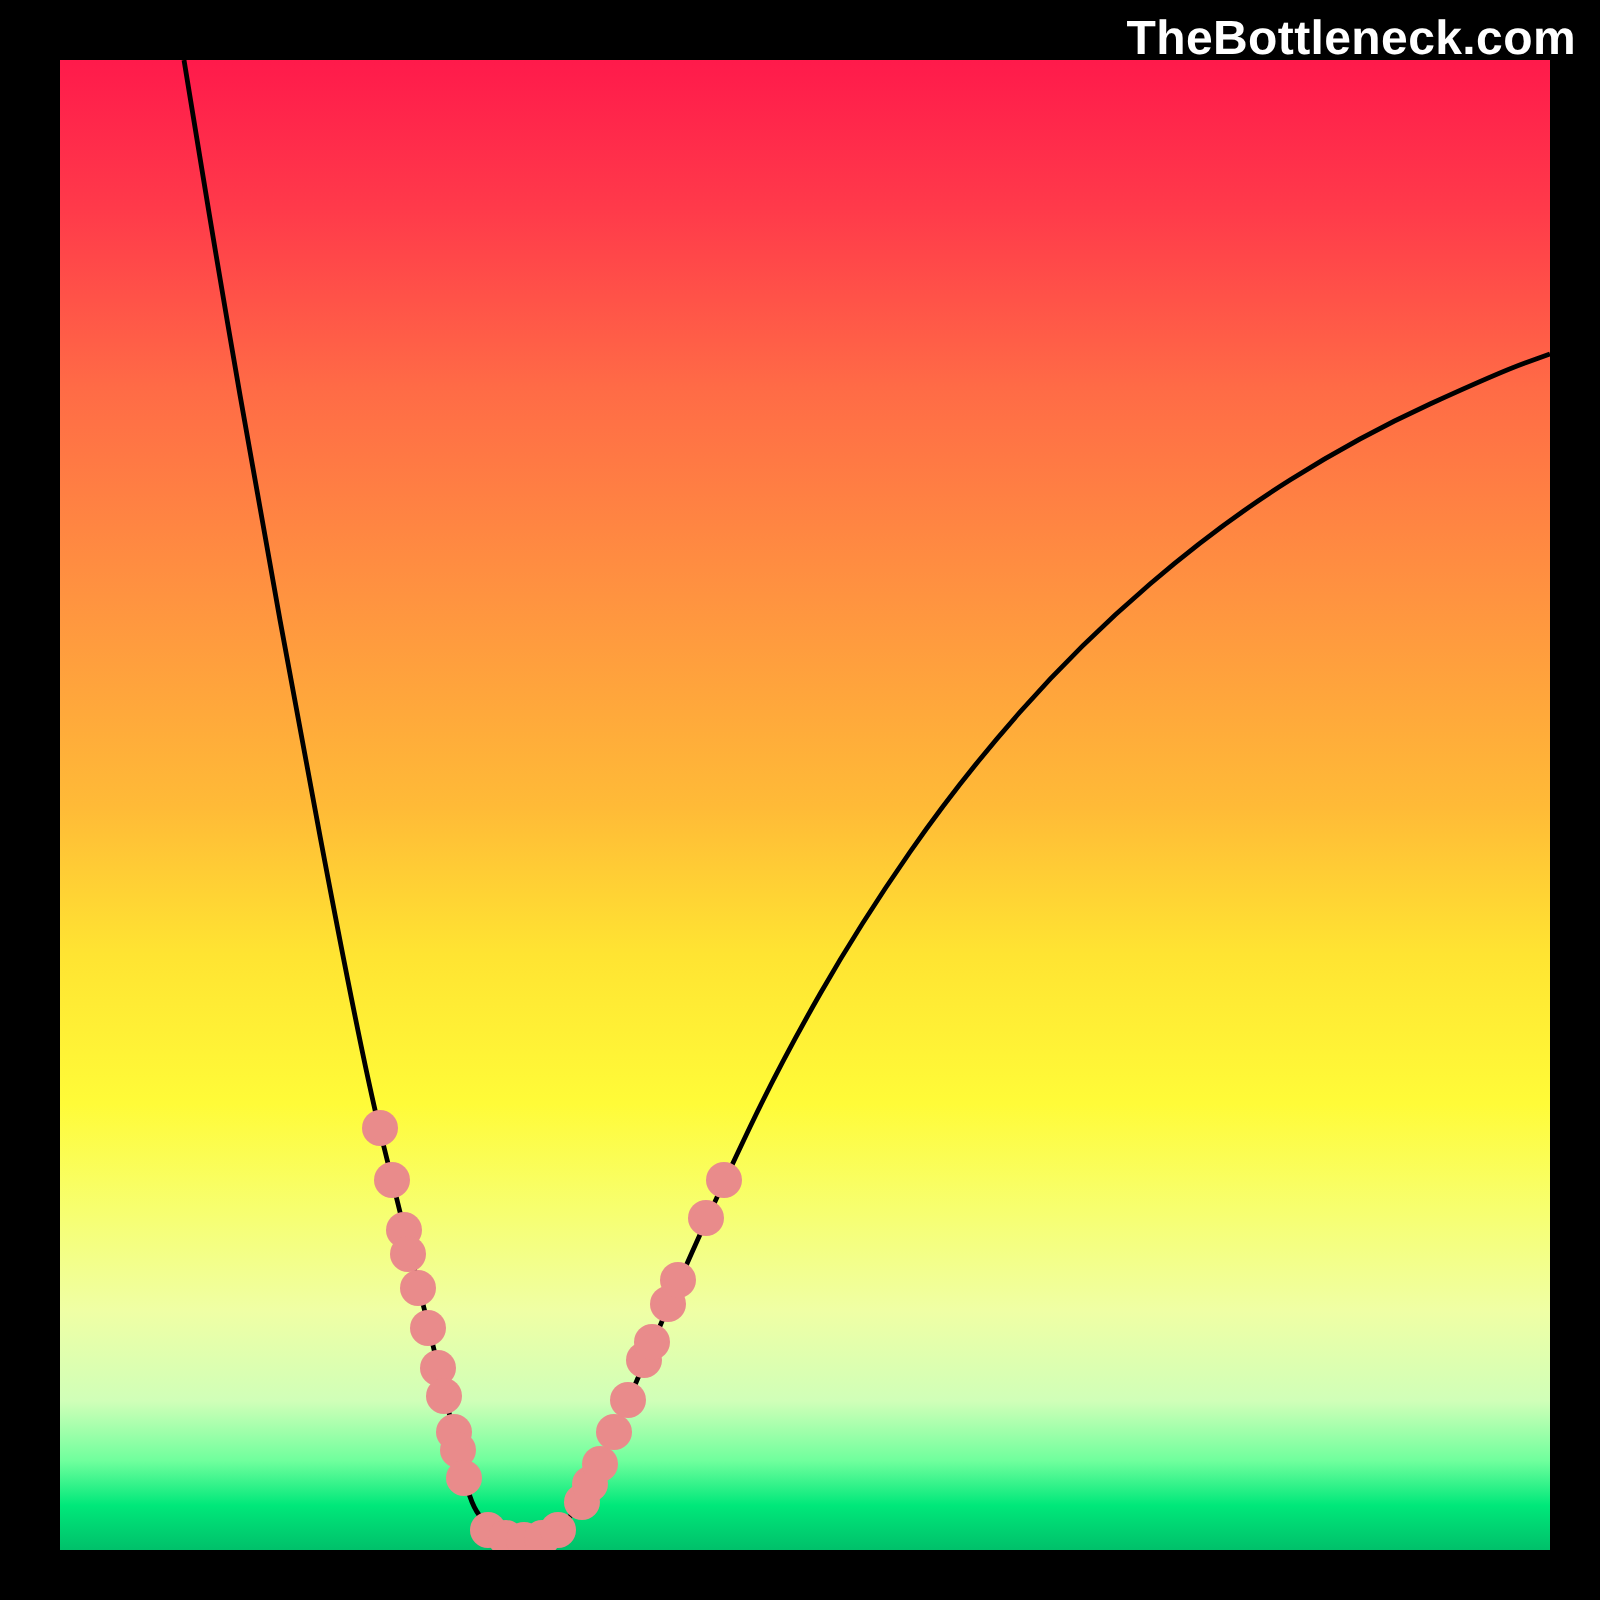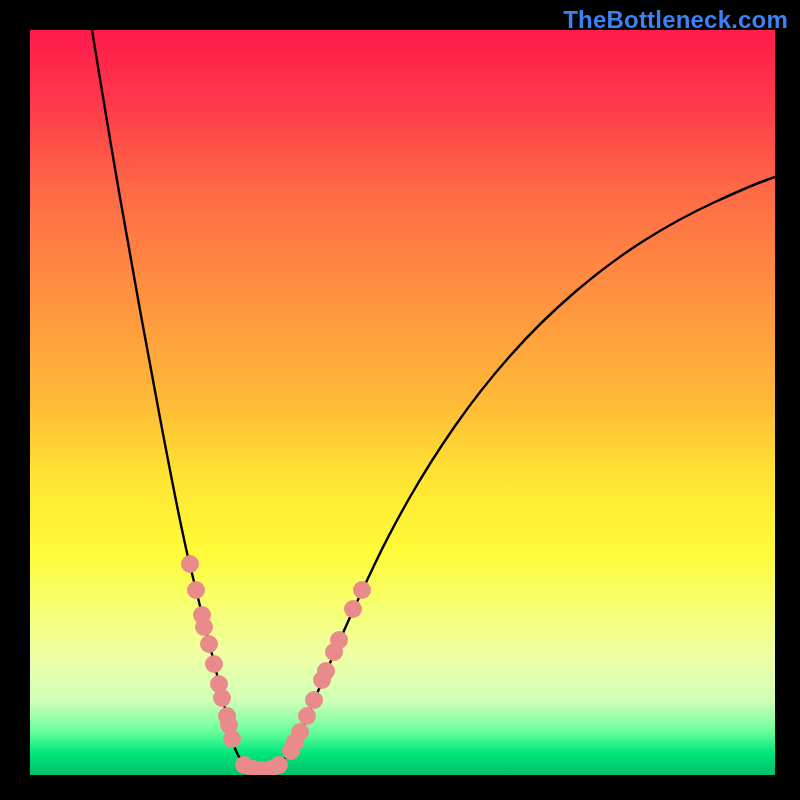--- a/index.html
+++ b/index.html
@@ -41,21 +41,21 @@
       #00e87a 97%,
       #00c06a 100%
     );
   }
   .watermark {
     position: absolute;
     top: 6px;
     right: 12px;
     font-size: 24px;
     font-weight: 600;
-    color: #3b82f6;
+    color: #ffffff;
     letter-spacing: 0.2px;
     user-select: none;
   }
   svg.curves {
     position: absolute;
     left: 0;
     top: 0;
     width: 745px;
     height: 745px;
   }

